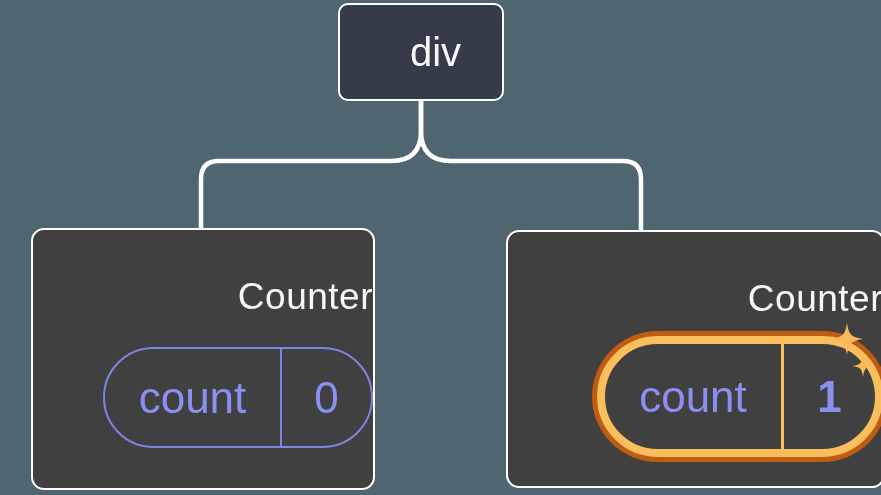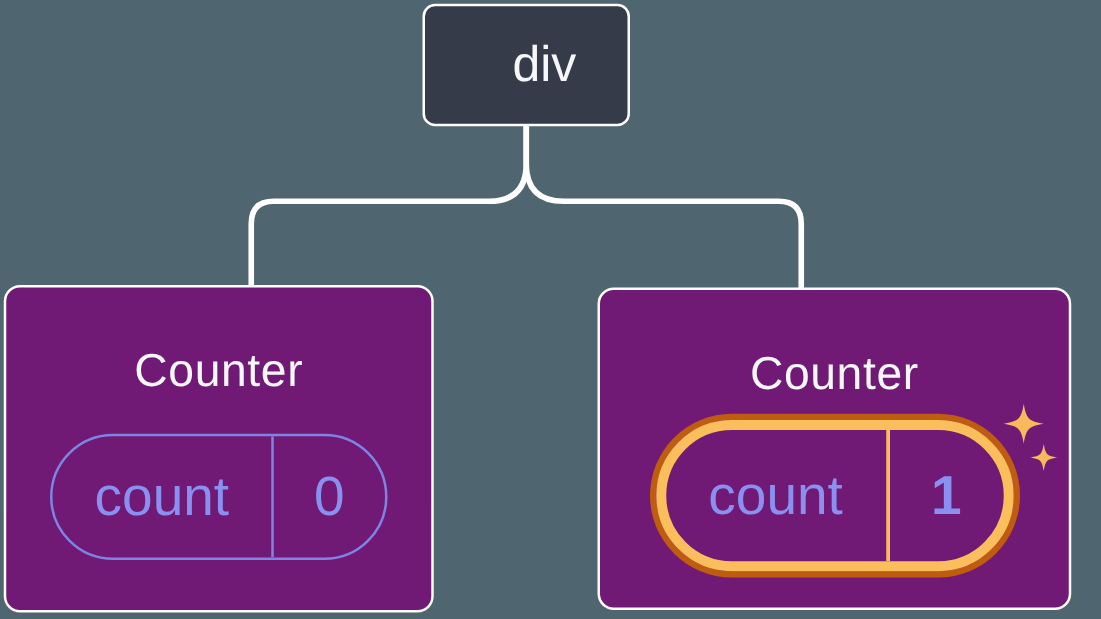--- a/index.html
+++ b/index.html
@@ -28,24 +28,24 @@
     display: flex; align-items: center; justify-content: center;
     color: #F6F7F9;
     font-size: 40px;
     line-height: 1;
     padding-left: 29px;
   }
 
   .card {
     position: absolute;
     box-sizing: border-box;
-    background: #701a75;
+    background: #404040;
     border: 2.5px solid #FFFFFF;
     border-radius: 13px;
-    display: flex; flex-direction: column; align-items: center;
+    display: flex; flex-direction: column; align-items: flex-end; margin-left: 28px;
   }
   .card-left  { left: 3px;   top: 228px; width: 344px; height: 262px; }
   .card-right { left: 478px; top: 230px; width: 379px; height: 258px; }
 
   .card-title {
     margin-top: 46px;
     font-size: 37px;
     line-height: 42px;
     font-weight: 500;
     color: #F6F7F9;

